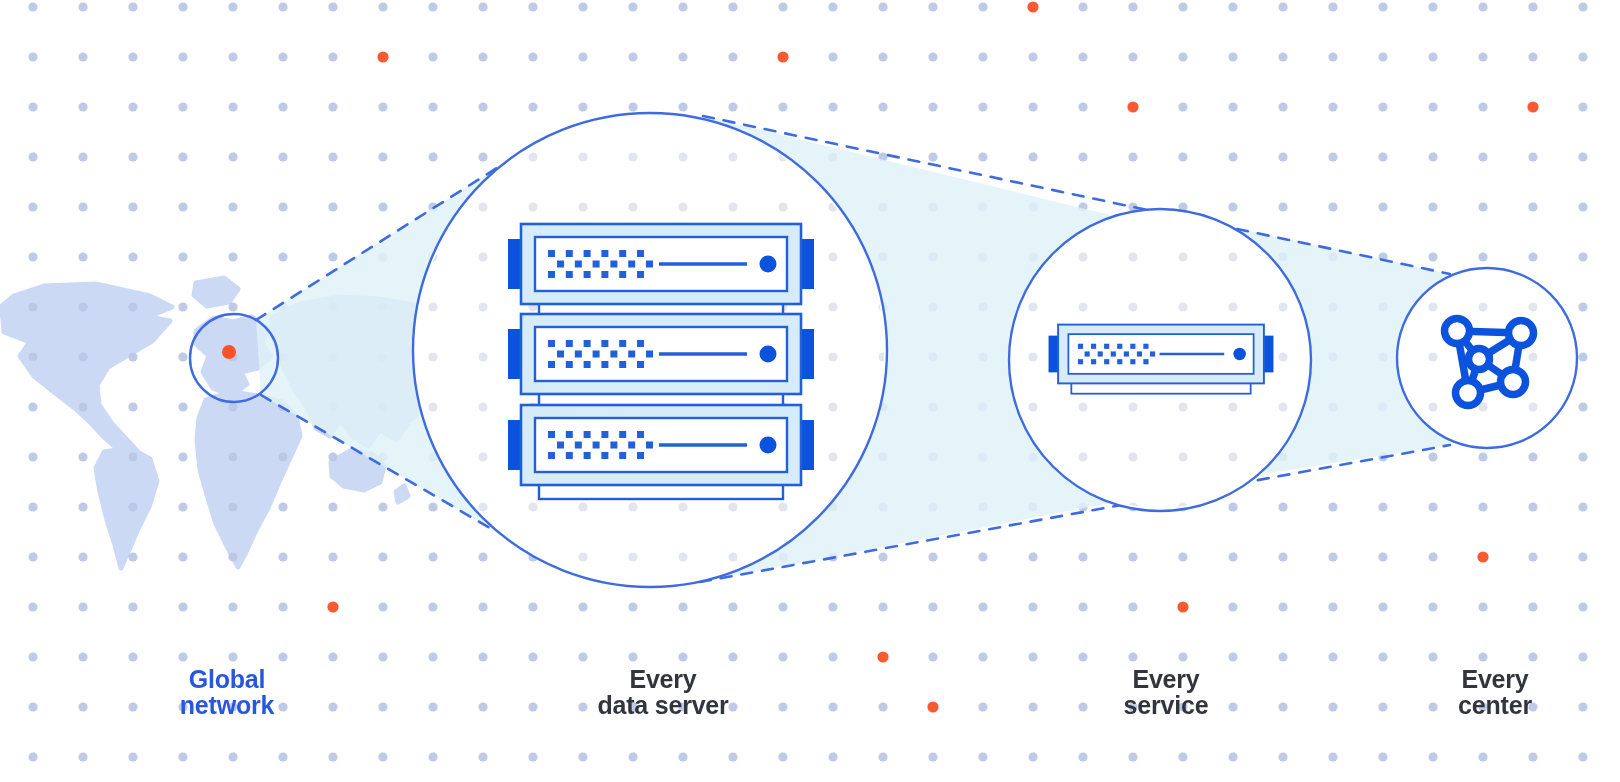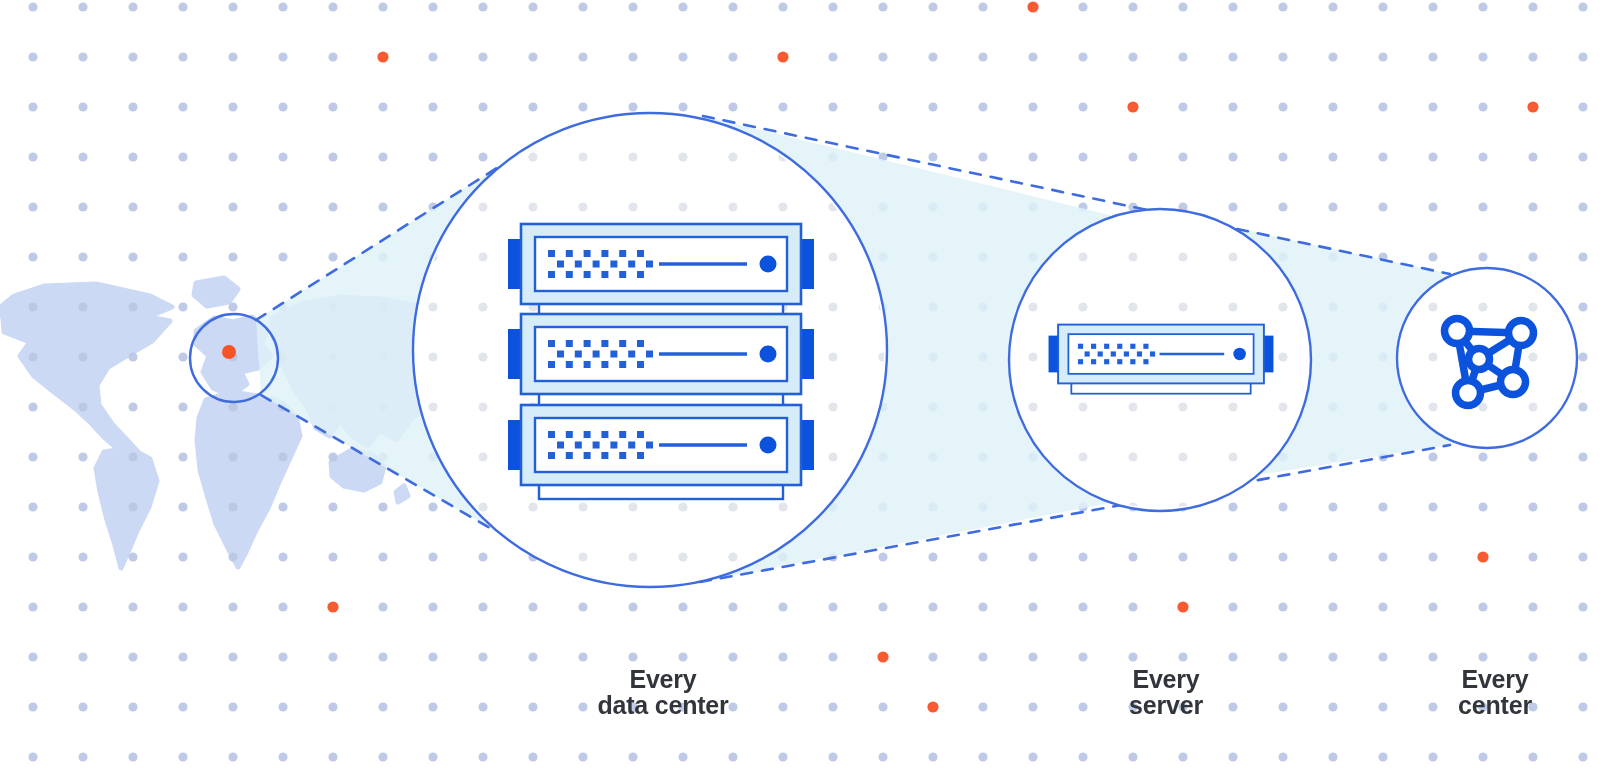--- a/index.html
+++ b/index.html
@@ -849,25 +849,29 @@
         <circle cx="-19" cy="35" r="12.5"></circle>
         <circle cx="26" cy="24" r="12.5"></circle>
         <circle cx="-8" cy="1" r="10.5"></circle>
       </g>
       <g>
         <circle cx="234" cy="358" r="44" fill="none" stroke="#3e6ce0" stroke-width="2.4"></circle>
         <circle cx="229" cy="352" r="7" fill="#f85326"></circle>
       </g>
     </svg>
 
+  <div class="stage-label blue" style="left: 67px; color: rgb(40, 87, 221);">
+    <span>Global</span><br>
+    <span>network</span>
+  </div>
   <div class="stage-label" style="left: 503px; color: rgb(50, 54, 60);">
     <span>Every</span><br>
-    <span>data center</span>
+    <span>data server</span>
   </div>
   <div class="stage-label" style="left: 1006px; color: rgb(50, 54, 60);">
     <span>Every</span><br>
-    <span>server</span>
+    <span>service</span>
   </div>
   <div class="stage-label" style="left: 1335px; color: rgb(50, 54, 60);">
     <span>Every</span><br>
     <span>center</span>
   </div>
 </div>
 
 </body></html>

